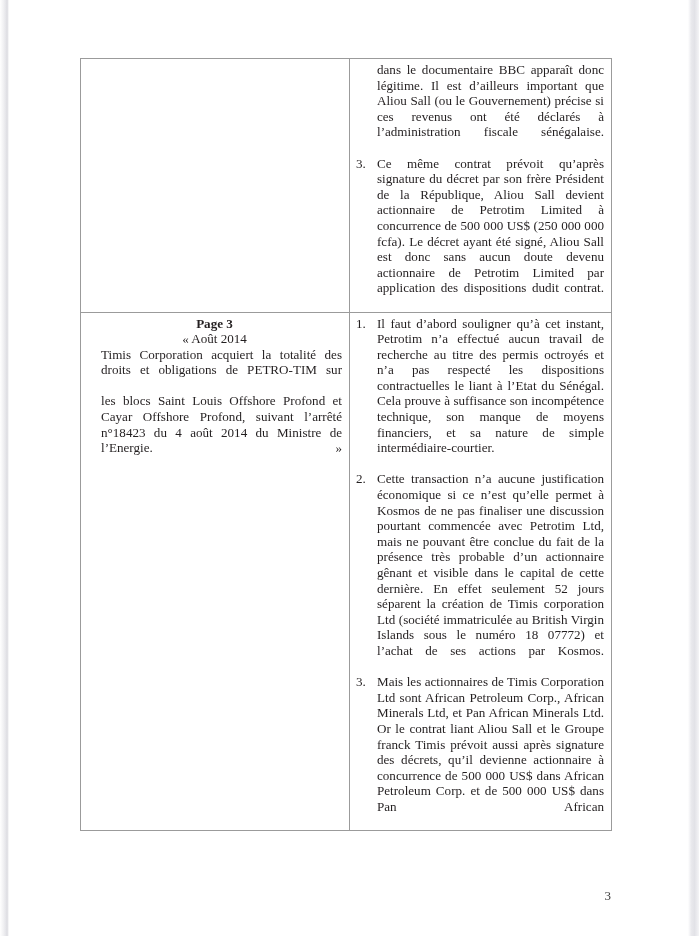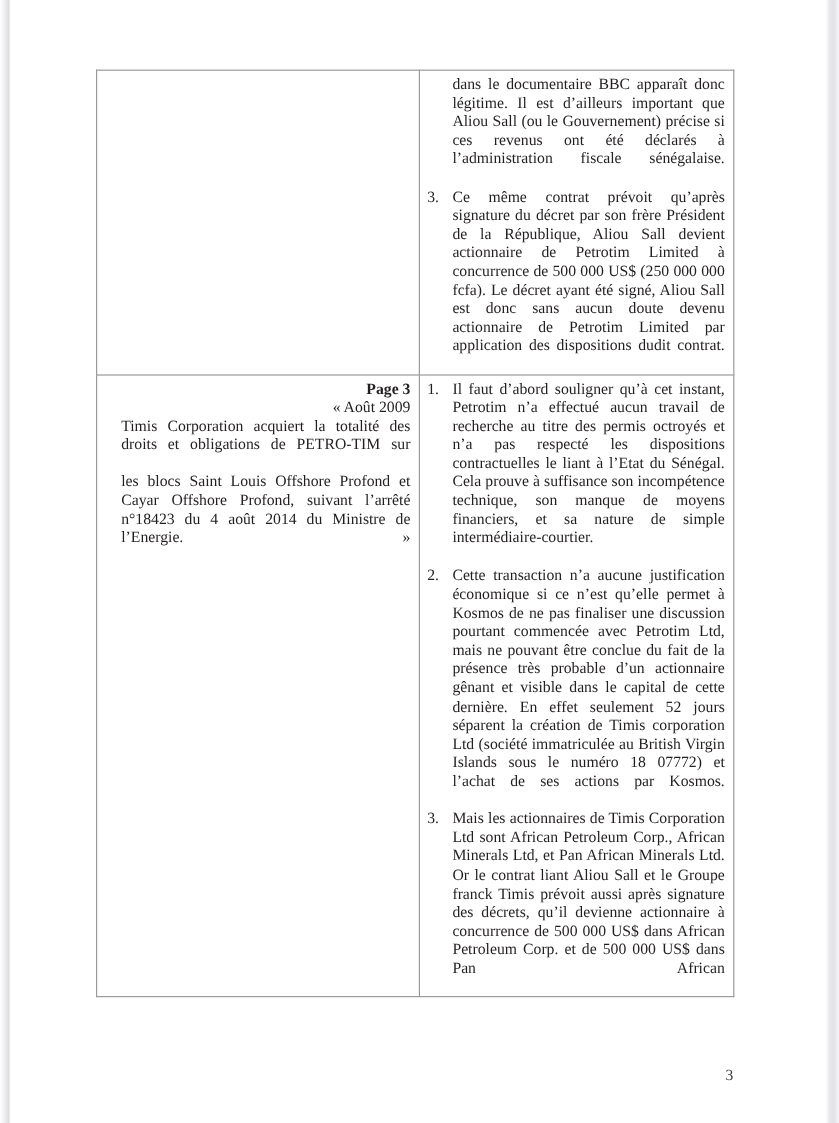--- a/index.html
+++ b/index.html
@@ -105,21 +105,21 @@
     text-align: justify;
     text-justify: inter-word;
   }
   .cont-para:after {
     content: "";
     display: inline-block;
     width: 100%;
   }
 
   .left-block div { text-align: justify; text-justify: inter-word; }
-  .left-block div.noj { text-align: right; }
+  .left-block div.noj { text-align: center; }
   .left-block div.jt:after { content: ""; display: inline-block; width: 100%; }
 
   
   .clip-bottom {
     max-height: 552px;
     overflow: hidden;
   }
 
   .page-number {
     position: absolute;
@@ -160,21 +160,21 @@
               </li>
             </ol>
           </div>
         </td>
       </tr>
 
       <tr>
         <td>
           <div class="cell-inner left-block">
             <div class="bold noj">Page 3</div>
-            <div class="noj">« Août 2009</div>
+            <div class="noj">« Août 2014</div>
             <div class="jt">Timis Corporation acquiert la totalité des droits et obligations de PETRO-TIM sur</div>
             <div class="jt">les blocs Saint Louis Offshore Profond et Cayar Offshore Profond, suivant l’arrêté n°18423 du 4 août 2014 du Ministre de l’Energie. »</div>
           </div>
         </td>
         <td>
           <div class="cell-inner-right clip-bottom">
             <ol class="numlist">
               <li>
                 <span class="marker">1.</span>
                 <span class="body">Il faut d’abord souligner qu’à cet instant, Petrotim n’a effectué aucun travail de recherche au titre des permis octroyés et n’a pas respecté les dispositions contractuelles le liant à l’Etat du Sénégal. Cela prouve à suffisance son incompétence technique, son manque de moyens financiers, et sa nature de simple intermédiaire-courtier.</span>

